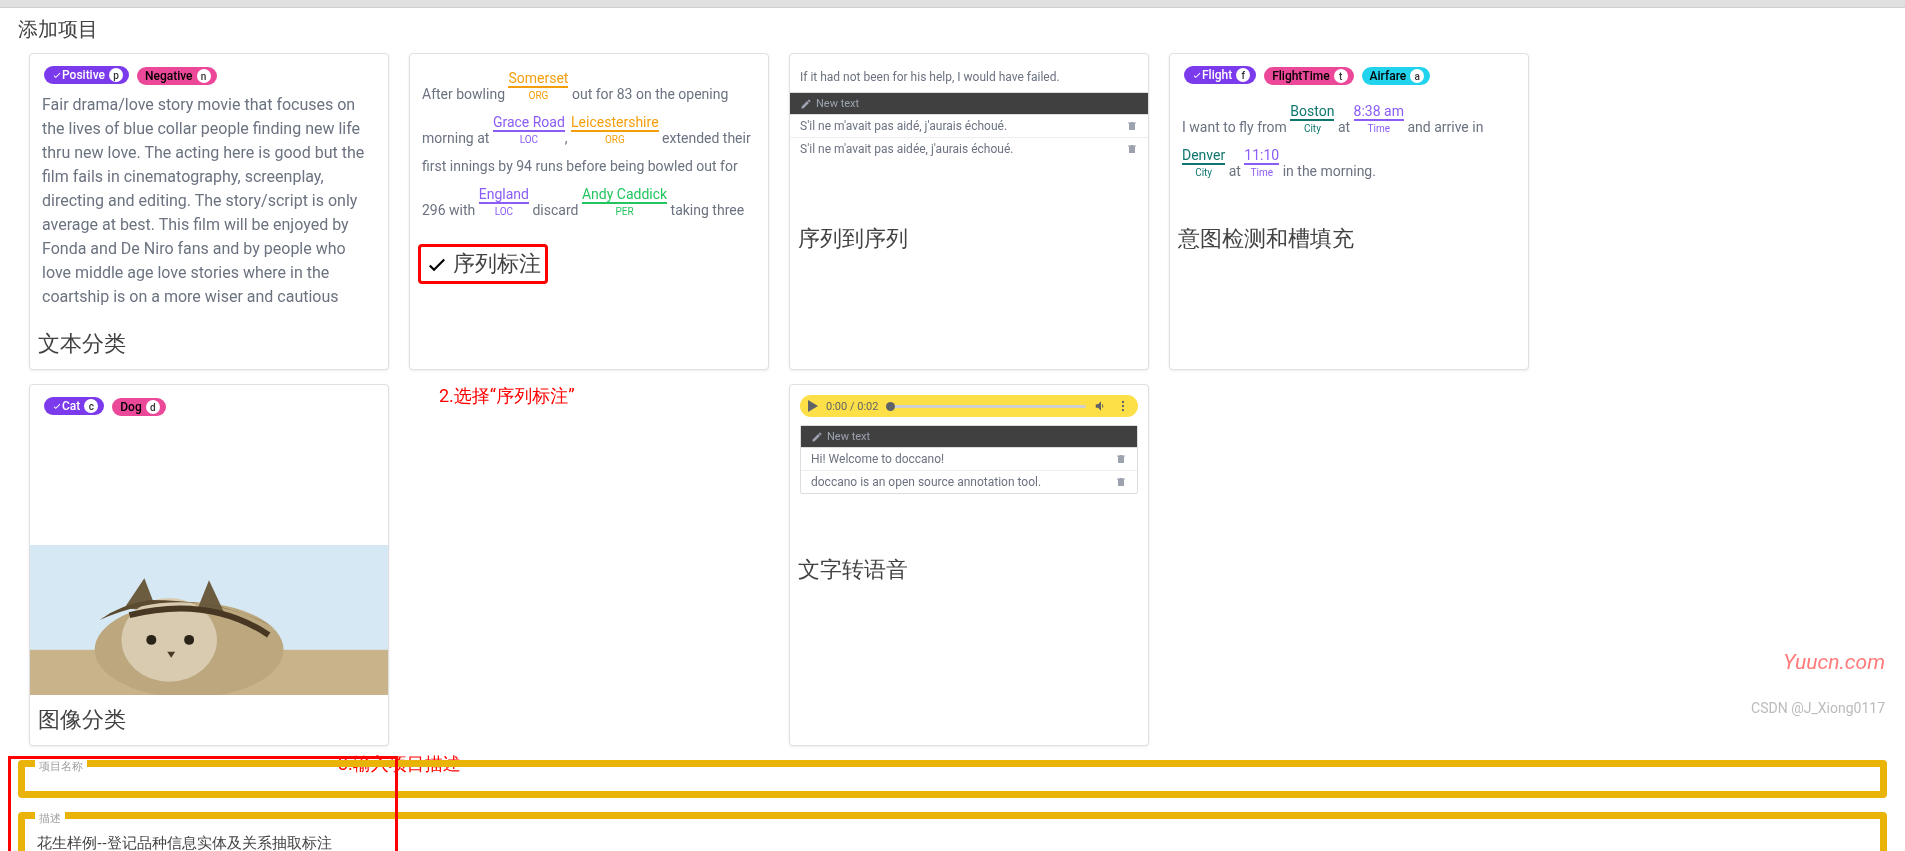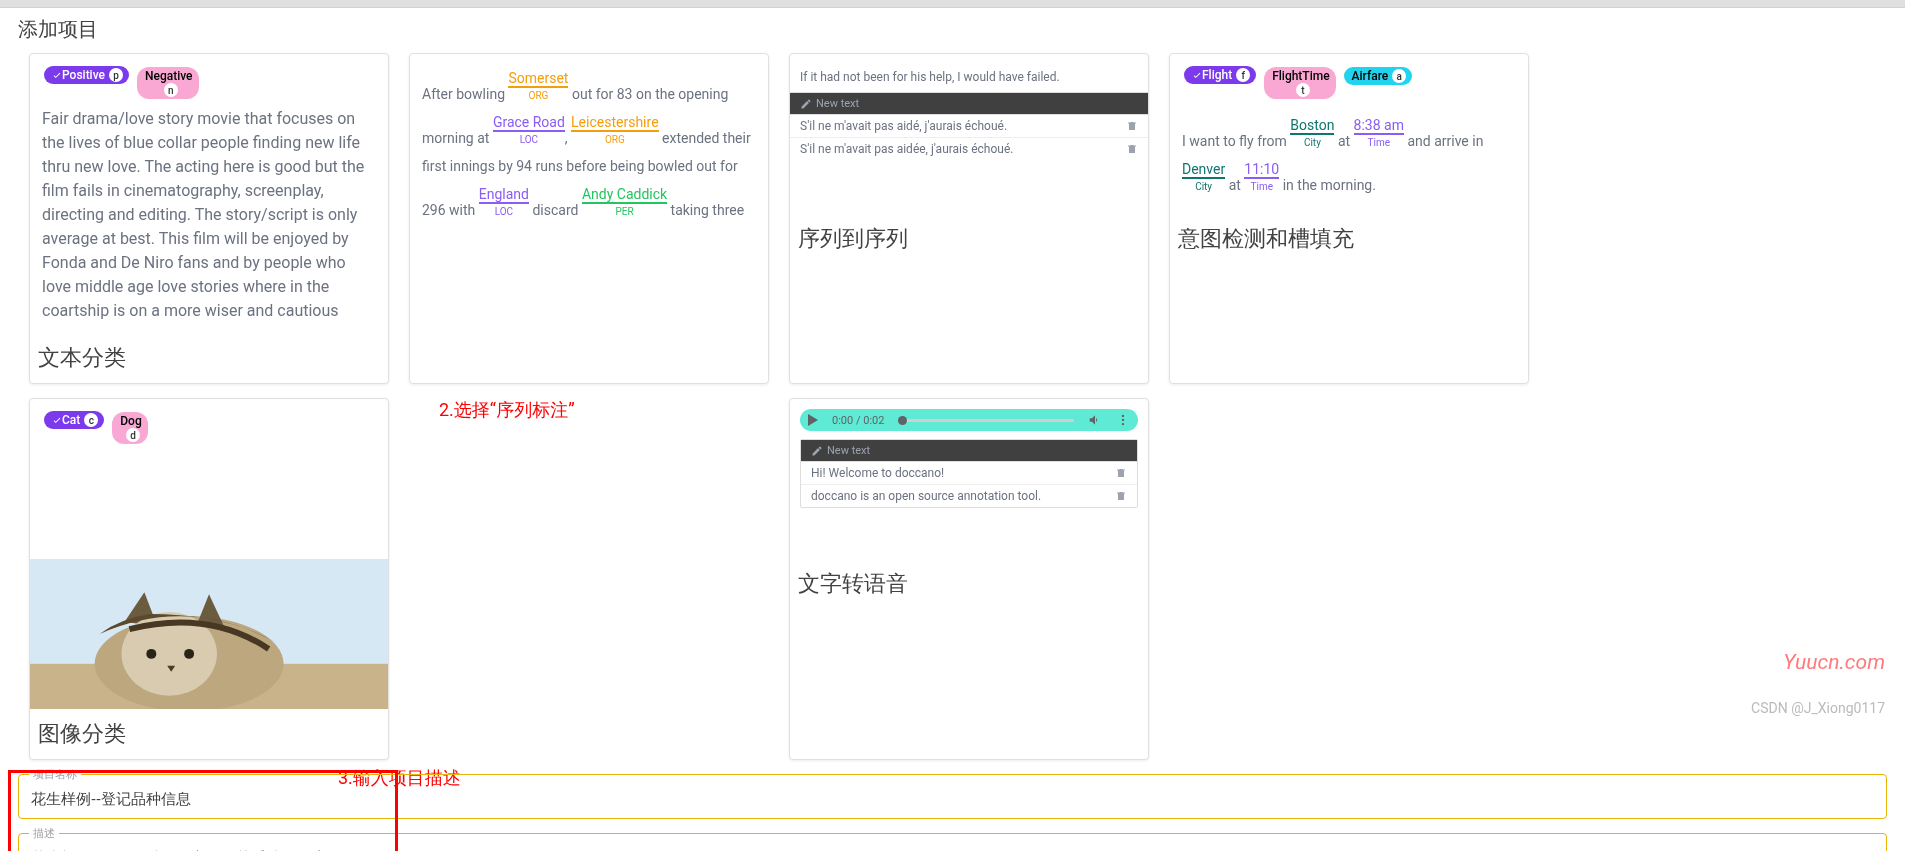--- a/index.html
+++ b/index.html
@@ -9,42 +9,42 @@
 .page-title { font-size: 20px; font-weight: 400; color: #424242; margin-bottom: 10px; }
 .cards-row { display: flex; gap: 20px; margin-bottom: 14px; padding-left: 11px; }
 .card { border: 1px solid #e0e0e0; border-radius: 4px; box-shadow: 0 1px 3px rgba(0,0,0,0.08); background: #fff; flex: 1; max-width: 360px; display: flex; flex-direction: column; overflow: hidden; }
 .card-preview { padding: 10px 12px; min-height: 160px; }
 .card-title-row { display: flex; align-items: center; padding: 10px 12px 10px 8px; }
 .card-title { font-size: 22px; color: #424242; }
 .check-icon { width: 24px; height: 24px; margin-right: 4px; fill: #000; }
 .tag { display: inline-flex; align-items: center; border-radius: 12px; font-size: 12px; font-weight: 500; padding: 2px 6px 2px 8px; margin: 2px 2px; color: #fff; }
 .tag .key { background: #fff; color: #333; border-radius: 50%; width: 14px; height: 14px; font-size: 10px; display: inline-flex; align-items: center; justify-content: center; margin-left: 4px; }
 .purple { background: #7c3aed; }
-.orange { background: #f9a8d4; color: #000; flex-direction: column; }
+.orange { background: #ec4899; color: #000; }
 .blue { background: #22d3ee; color: #000; }
 .tc-text { font-size: 16px; color: #6b7280; line-height: 1.5; margin-top: 6px; }
 .ner-text { font-size: 14px; color: #6b7280; line-height: 2; }
 .ner-ent { border-bottom: 2px solid currentColor; }
 .ner-lab { font-size: 10px; display: block; margin-top: -6px; }
 .e-org { color: #f59e0b; } .e-loc { color: #8b5cf6; } .e-per { color: #22c55e; } .e-city { color: #0f766e; } .e-time { color: #8b5cf6; }
 .seq-box { border: 1px solid #ddd; border-radius: 2px; margin-top: 8px; }
 .seq-top { padding: 8px 10px; font-size: 12px; color: #6b7280; }
 .seq-new { background: #404040; border-top: 1px solid #ddd; border-bottom: 1px solid #ddd; padding: 4px 10px; font-size: 11px; color: #9ca3af; display: flex; align-items: center; gap: 4px; }
 .seq-item { display: flex; justify-content: space-between; align-items: center; border-bottom: 1px solid #eee; padding: 4px 10px; font-size: 12px; color: #6b7280; }
 .seq-item:last-child { border-bottom: none; }
 .del-icon { width: 12px; height: 12px; fill: #9ca3af; }
 .pencil-icon { width: 12px; height: 12px; fill: #9ca3af; }
 .cat-svg { width: 100%; height: 150px; display: block; }
-.audio { display: flex; align-items: center; gap: 14px; background: #5eead4; border-radius: 20px; padding: 4px 8px; margin-bottom: 6px; font-size: 11px; color: #5f6368; }
+.audio { display: flex; align-items: center; gap: 8px; background: #fde047; border-radius: 20px; padding: 4px 8px; margin-bottom: 6px; font-size: 11px; color: #5f6368; }
 .audio-btn { width:0;height:0;border-top:6px solid transparent;border-bottom:6px solid transparent;border-left:10px solid #5f6368; }
 .audio-track { flex:1; height:3px; background:#cfcfcf; border-radius:2px; position:relative; }
 .audio-dot { position:absolute; left:0; top:-3px; width:9px; height:9px; border-radius:50%; background:#5f6368; }
 .selected-red { border: 3px solid #ff0000; border-radius: 4px; padding: 2px 4px; display: inline-flex; align-items: center; }
 .anno-red { position: absolute; color: #ff0000; font-size: 18px; font-weight: 400; }
-.form-group { position: relative; border: 1px solid #eab308; border-radius: 4px; padding: 14px 12px 10px 12px; margin: 14px 0; }
+.form-group { position: relative; border: 7px solid #eab308; border-radius: 4px; padding: 14px 12px 10px 12px; margin: 14px 0; }
 .form-label { position: absolute; top: -8px; left: 10px; background: #fff; padding: 0 4px; font-size: 11px; color: #9e9e9e; }
 .form-input { border: none; outline: none; width: 100%; font-size: 15px; color: #424242; background: transparent; }
 .form-input::placeholder { color: #9e9e9e; }
 .red-box { position: absolute; border: 3px solid #ff0000; pointer-events: none; }
 .watermark1 { position: absolute; right: 20px; color: #ff7a7a; font-size: 21px; font-style: italic; }
 .watermark2 { position: absolute; right: 20px; color: #bbb; font-size: 14px; }
 </style>
 </head>
 <body>
 
@@ -74,20 +74,28 @@
         <span class="card-title">文本分类</span>
       </div>
     </div>
 
     <div class="card" style="position:relative;">
       <div class="card-preview ner-text">
         <span>After bowling </span><span style="display:inline-block;text-align:center;"><span class="ner-ent e-org">Somerset</span><span class="ner-lab e-org">ORG</span></span><span> out for 83 on the opening</span><br>
         <span>morning at </span><span style="display:inline-block;text-align:center;"><span class="ner-ent e-loc">Grace Road</span><span class="ner-lab e-loc">LOC</span></span><span>, </span><span style="display:inline-block;text-align:center;"><span class="ner-ent e-org">Leicestershire</span><span class="ner-lab e-org">ORG</span></span><span> extended their</span><br>
         <span>first innings by 94 runs before being bowled out for</span><br>
         <span>296 with </span><span style="display:inline-block;text-align:center;"><span class="ner-ent e-loc">England</span><span class="ner-lab e-loc">LOC</span></span><span> discard </span><span style="display:inline-block;text-align:center;"><span class="ner-ent e-per">Andy Caddick</span><span class="ner-lab e-per">PER</span></span><span> taking three</span>
+      </div>
+      <div class="card-title-row">
+        <span class="selected-red">
+          <svg class="check-icon" viewBox="0 0 24 24">
+              <path d="M9 16.2l-3.5-3.5L4 14.2 9 19.2 20 8.2l-1.5-1.5z"></path>
+            </svg>
+          <span class="card-title">序列标注</span>
+        </span>
       </div>
     </div>
 
     <div class="card">
       <div class="card-preview" style="padding:0;">
         <div class="seq-box" style="border:none;">
           <div class="seq-top">If it had not been for his help, I would have failed.</div>
           <div class="seq-new">
             <svg class="pencil-icon" viewBox="0 0 24 24">
                 <path d="M3 17.25V21h3.75L17.81 9.94l-3.75-3.75L3 17.25zM20.71 7.04a1 1 0 0 0 0-1.41l-2.34-2.34a1 1 0 0 0-1.41 0l-1.83 1.83 3.75 3.75 1.83-1.83z"></path>
@@ -223,21 +231,20 @@
     </div>
 
     <div style="flex:1;max-width:360px;"></div>
   </div>
 
   <div style="position:relative;">
     <div class="anno-red" style="top:-8px;left:320px;">3.输入项目描述</div>
 
     <div class="form-group">
       <span class="form-label">项目名称</span>
-      <input class="form-input" value="花生样例--登记品种信息" style="">
     </div>
 
     <div class="form-group">
       <span class="form-label">描述</span>
       <input class="form-input" value="花生样例--登记品种信息实体及关系抽取标注" style="">
     </div>
 
     <div class="red-box" style="top:-4px;left:-10px;width:390px;height:136px;"></div>
 
     <div class="form-group" style="padding:18px 12px;">

